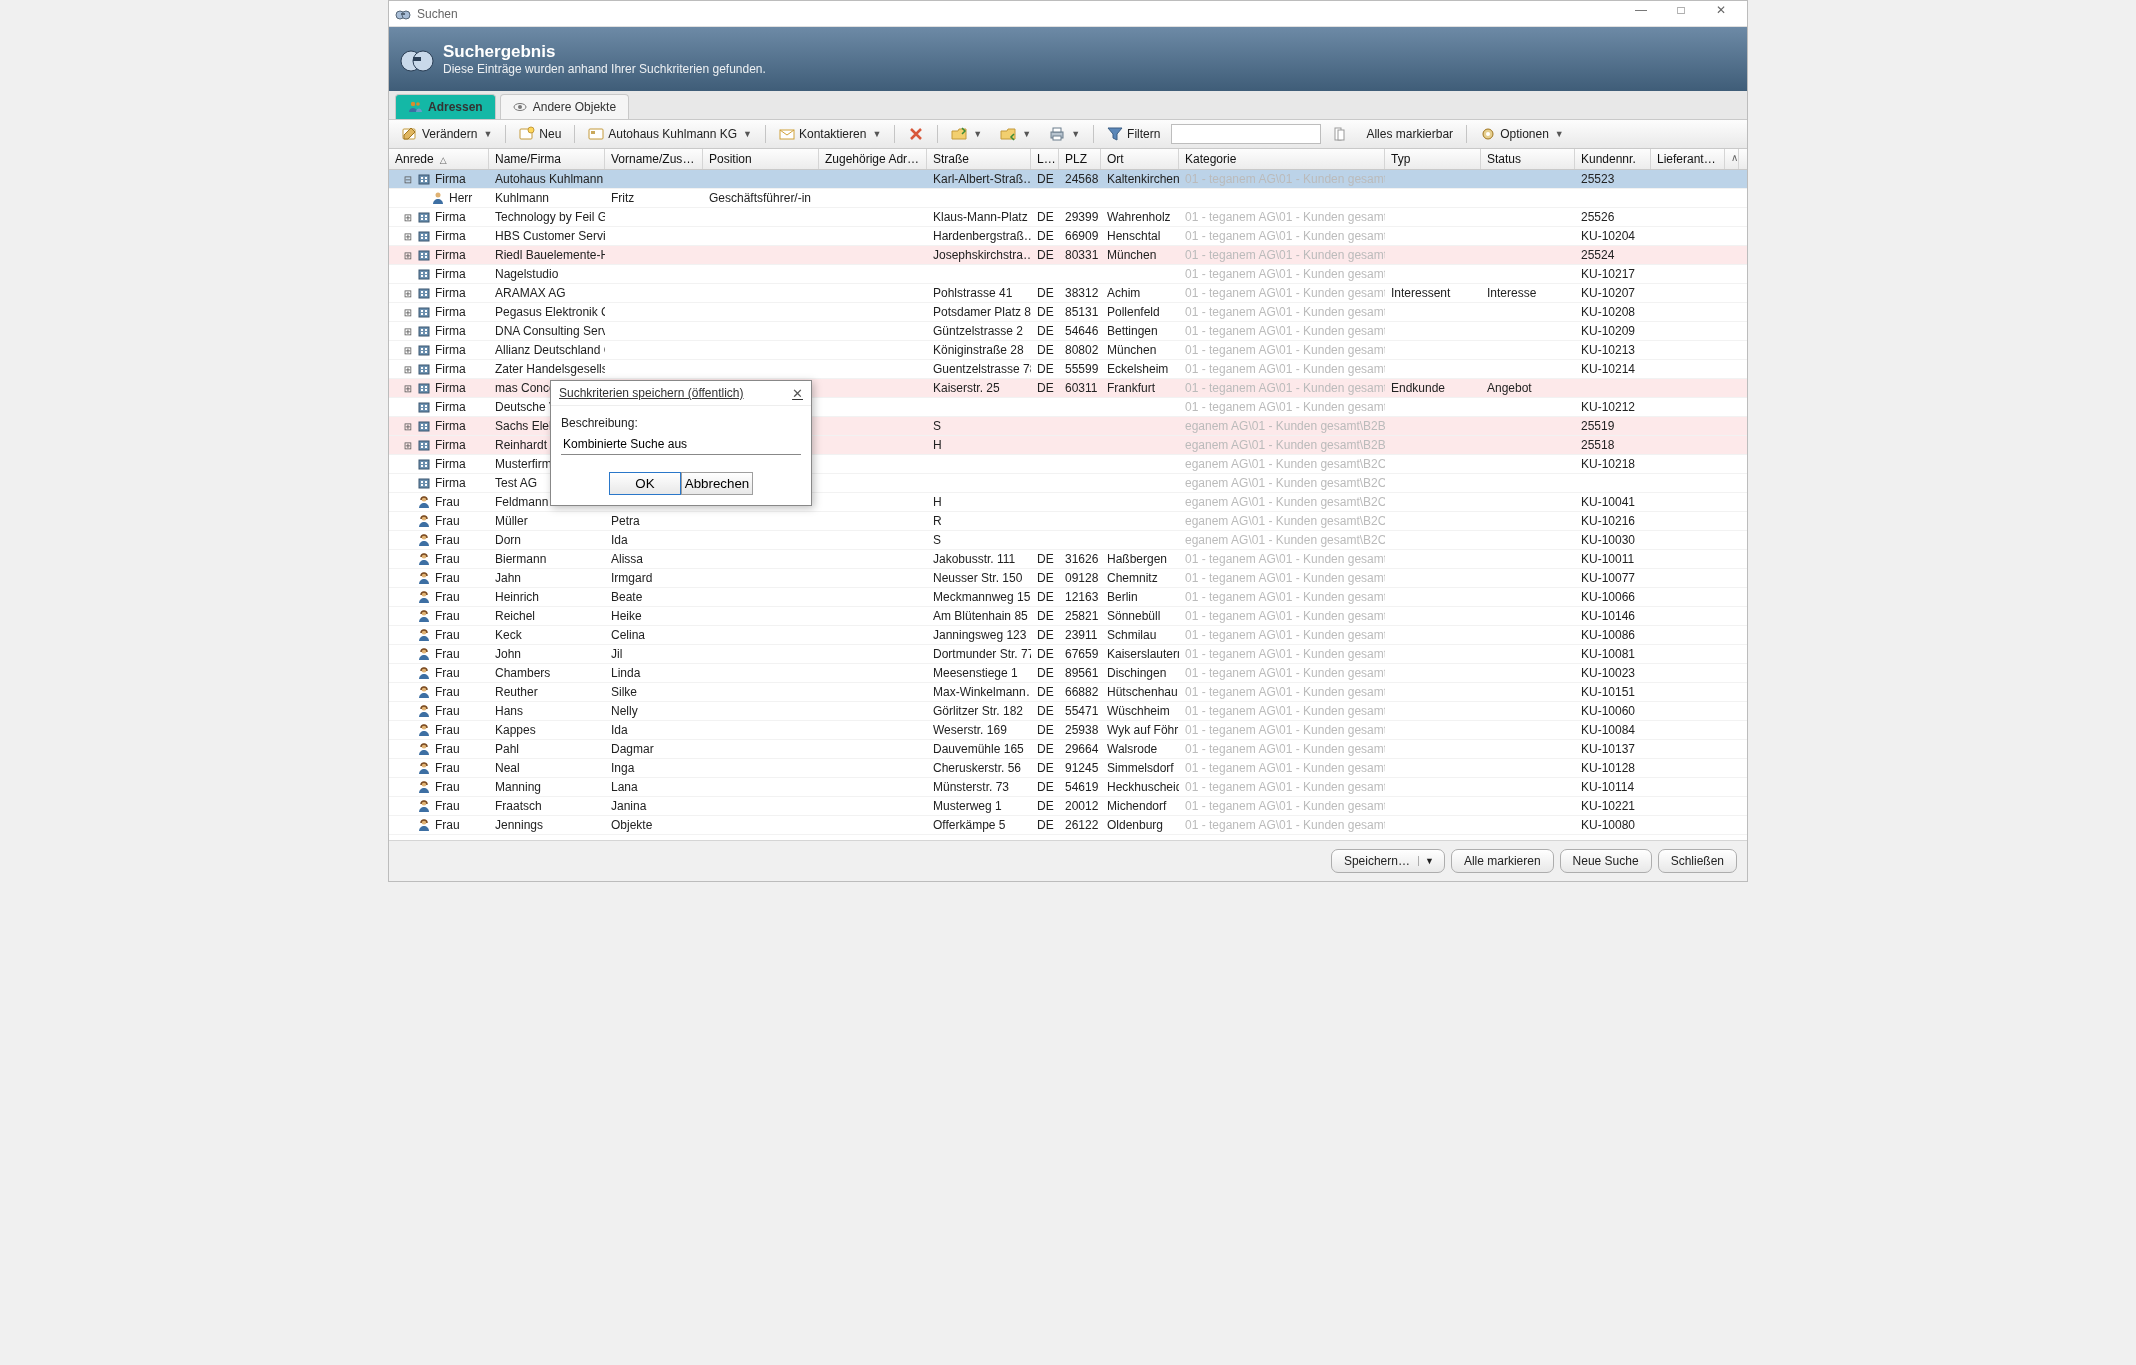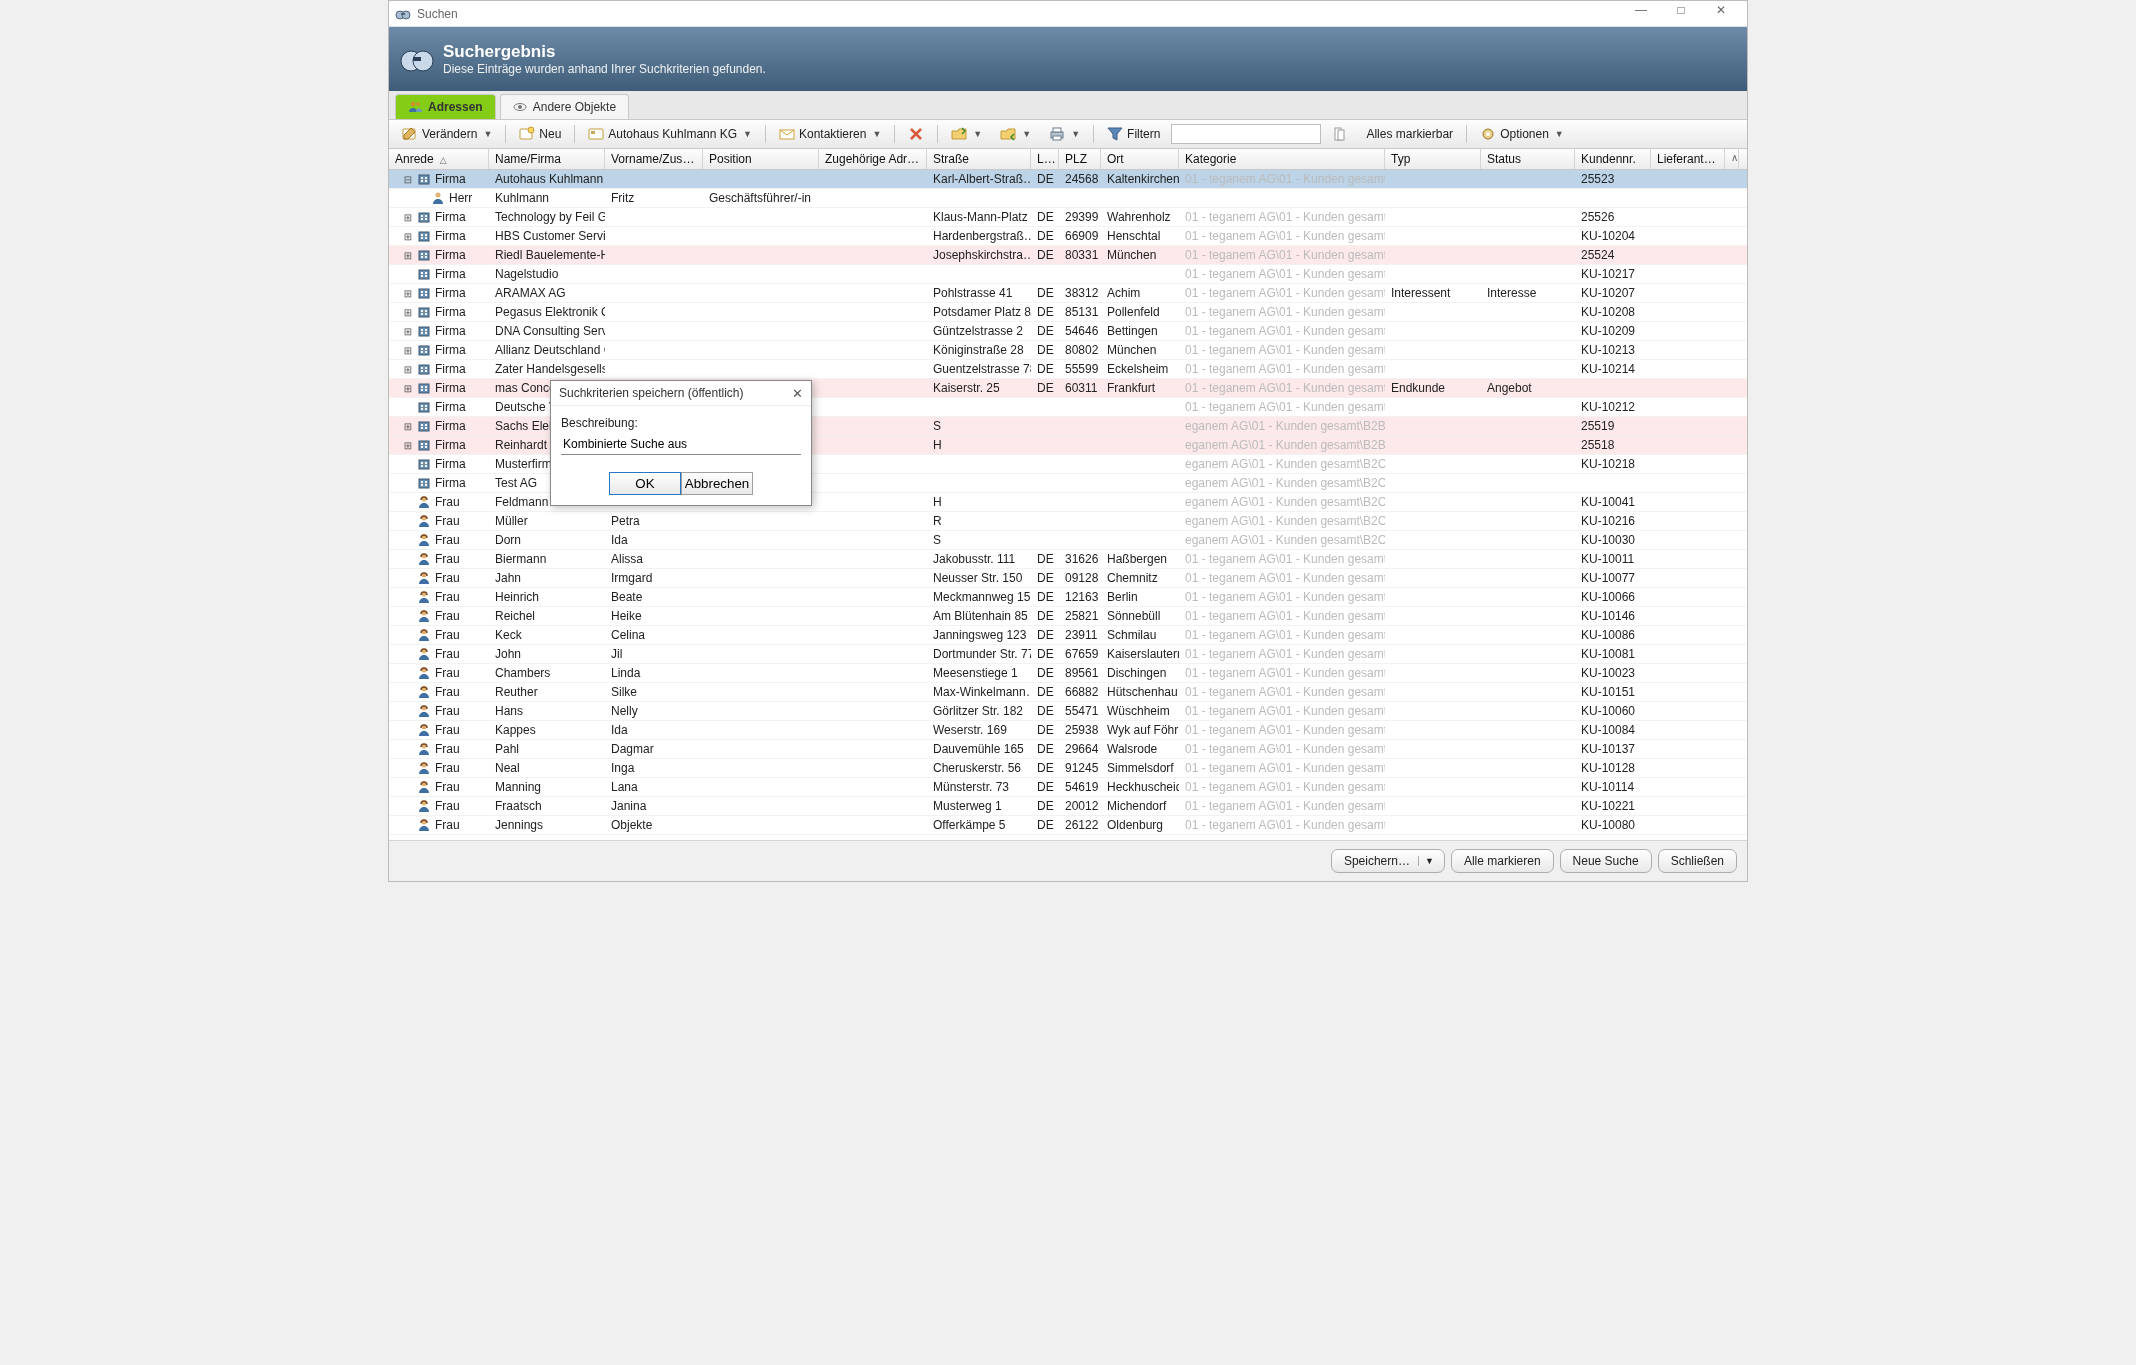--- a/index.html
+++ b/index.html
@@ -10,21 +10,21 @@
   .titlebar .win-btn{width:40px;height:22px;text-align:center;color:#666;cursor:default;}
   .tb-icon{width:16px;height:16px;margin-right:6px;display:inline-block;}
   
   .banner{height:64px;background:linear-gradient(#6d8aa6,#3f5d78);color:#fff;display:flex;align-items:center;padding:0 10px;}
   .banner .hicon{width:36px;height:36px;margin-right:8px;}
   .banner h1{margin:0;font-size:17px;font-weight:600;}
   .banner p{margin:0;font-size:12px;opacity:.9;}
   
   .tabs{height:28px;background:#e8e8e8;border-bottom:1px solid #c9c9c9;display:flex;align-items:flex-end;padding-left:6px;gap:0;}
   .tab{height:24px;padding:0 12px;display:flex;align-items:center;gap:6px;border:1px solid #c9c9c9;border-bottom:none;border-radius:4px 4px 0 0;background:#f5f5f5;color:#333;margin-right:4px;cursor:default;}
-  .tab.active{background:#84cc16;font-weight:700;}
+  .tab.active{background:#14b8a6;font-weight:700;}
   .tab .ticon{width:14px;height:14px;}
   
   .toolbar{height:28px;background:linear-gradient(#fdfdfd,#e9e9e9);border-bottom:1px solid #c9c9c9;display:flex;align-items:center;padding:0 6px;gap:4px;font-size:12px;}
   .tbtn{display:inline-flex;align-items:center;gap:4px;padding:2px 6px;border:1px solid transparent;border-radius:3px;cursor:default;}
   .tsep{width:1px;height:18px;background:#c5c5c5;margin:0 2px;}
   .dropdown-caret{font-size:9px;color:#555;margin-left:2px;}
   .toolbar input[type=text]{height:18px;border:1px solid #bdbdbd;width:140px;font-size:12px;padding:0 4px;}
   .icon16{width:16px;height:16px;flex-shrink:0;}
   
   .grid-header{display:grid;background:linear-gradient(#fdfdfd,#ececec);border-bottom:1px solid #c9c9c9;font-size:12px;color:#111;}
@@ -44,21 +44,21 @@
   .cols{grid-template-columns:100px 116px 98px 116px 108px 104px 28px 42px 78px 206px 96px 94px 76px 74px 14px;}
   
   .statusbar{height:20px;border-top:1px solid #c9c9c9;background:#f4f4f4;font-size:12px;padding:2px 8px;color:#333;}
   
   .footer{height:40px;background:#f0f0f0;border-top:1px solid #d5d5d5;display:flex;justify-content:flex-end;align-items:center;gap:6px;padding-right:10px;}
   .btn{background:linear-gradient(#fff,#e8e8e8);border:1px solid #adadad;border-radius:7px;padding:4px 12px;font-size:12px;cursor:default;box-shadow:0 1px 0 #fff inset;}
   .btn.split{padding-right:4px;display:inline-flex;align-items:center;}
   .btn.split .caret{border-left:1px solid #adadad;padding:0 6px;margin-left:8px;font-size:9px;}
   
   .modal{position:absolute;left:550px;top:380px;width:260px;background:#fff;border:1px solid #888;box-shadow:2px 2px 8px rgba(0,0,0,.25);}
-  .modal .m-title{height:24px;display:flex;align-items:center;justify-content:space-between;padding:0 8px;font-size:12px;color:#333;border-bottom:1px solid #eee;}
+  .modal .m-title{height:24px;display:flex;align-items:center;justify-content:space-between;padding:0 8px;font-size:12px;color:#333;border-bottom:1px solid #eee;text-decoration:underline;}
   .modal .m-body{padding:10px;}
   .modal label{display:block;margin-bottom:4px;font-size:12px;}
   .modal input[type=text]{width:100%;box-sizing:border-box;border:none;border-bottom:1px solid #888;font-size:12px;padding:3px 2px;}
   .modal .m-buttons{display:flex;justify-content:center;gap:0;margin-top:17px;}
   .modal .mbtn{width:72px;padding:3px 0;border:1px solid #9f9f9f;background:linear-gradient(#fff,#e8e8e8);}
   .modal .mbtn.primary{border-color:#2a77c9;}
   .close-x{cursor:default;font-size:13px;color:#555;}
   .app-wrap{position:relative;}
   .kat-grey{color:#bbb;}
   

